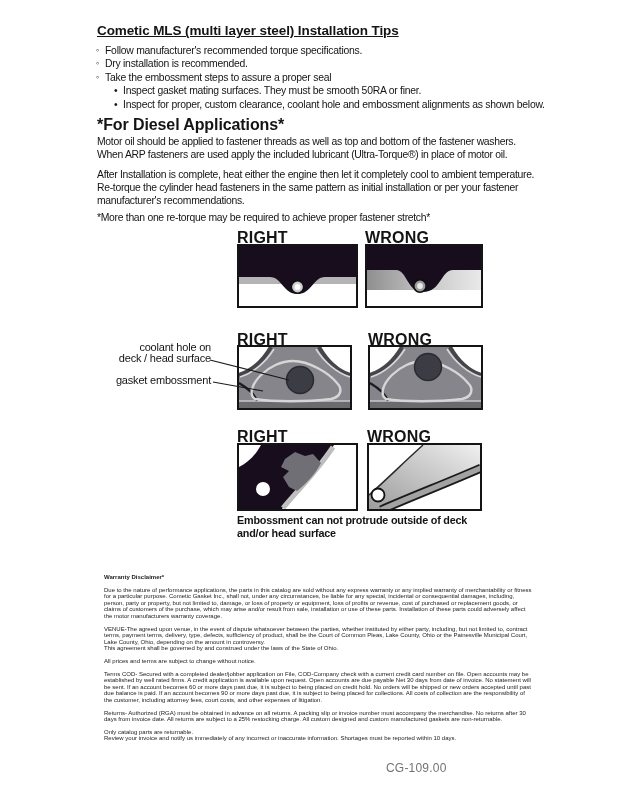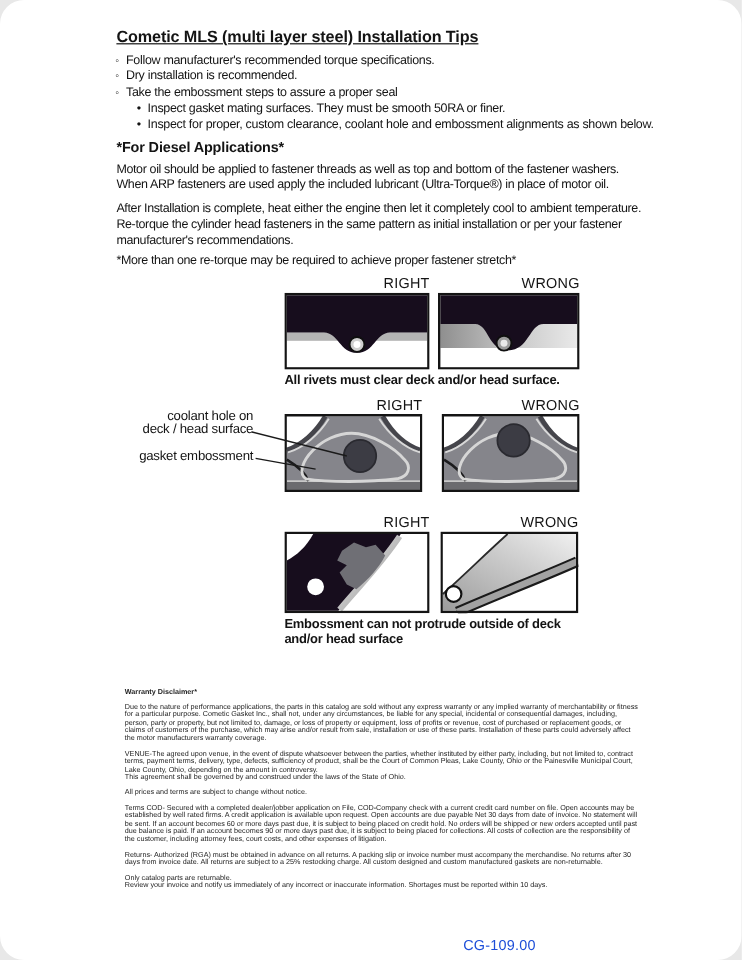--- a/index.html
+++ b/index.html
@@ -1,34 +1,34 @@
 <!DOCTYPE html>
 <html><head>
 <meta charset="utf-8">
 <style>
   html,body{margin:0;padding:0;background:#e8e8e8;}
   .page{position:relative;width:618px;height:800px;background:#ffffff;margin:0 auto;
-        font-family:"Liberation Sans",sans-serif;color:#141414;overflow:hidden;border-radius:20px;}
+        font-family:"Liberation Sans",sans-serif;color:#141414;overflow:hidden;}
   .abs{position:absolute;}
   .title{font-size:13.5px;font-weight:700;letter-spacing:-0.1px;text-decoration:underline;}
   .bullets{font-size:10.4px;letter-spacing:-0.25px;}
   .b-row{display:flex;line-height:13.4px;}
   .b-mark{width:9px;flex:0 0 9px;text-align:left;}
   .b-mark.lvl1{font-size:9px;line-height:13.4px;}
   .b-sub{margin-left:18px;}
-  .h2{font-size:12px;font-weight:700;letter-spacing:-0.1px;text-align:right;}
+  .h2{font-size:16px;font-weight:700;letter-spacing:-0.1px;text-align:right;}
   .body-p{font-size:10.4px;line-height:13.2px;letter-spacing:-0.3px;width:440px;}
-  .dg-label{font-size:12px;font-weight:400;text-align:right;letter-spacing:0.2px;}
+  .dg-label{font-size:16px;font-weight:700;text-align:left;letter-spacing:0.2px;}
   .dg-caption{font-size:10.8px;font-weight:700;letter-spacing:-0.2px;}
   .annot{font-size:11px;line-height:10.8px;text-align:right;white-space:pre-line;letter-spacing:-0.2px;}
   .preline{white-space:pre-line;}
   .disc{width:430px;font-size:6px;line-height:6.6px;color:#1c1c1c;letter-spacing:0;}
   .disc-h{font-weight:700;margin:0 0 6px 0;}
   .disc p{margin:0 0 6px 0;}
-  .footer{font-size:12px;letter-spacing:0.2px;color:#1d4ed8;margin-top:20px;}
+  .footer{font-size:12px;letter-spacing:0.2px;color:#737373;}
   svg{display:block;}
 </style>
 </head>
 <body>
 
 <div class="page">
 
   <div class="abs title" style="left:97px;top:23px;">Cometic MLS (multi layer steel) Installation Tips</div>
 
   <div class="abs bullets" style="left:96px;top:44px;width:450px;">
@@ -81,21 +81,20 @@
     </defs>
     <rect x="0" y="0" width="118" height="64" fill="#ffffff"></rect>
     <rect x="2" y="26" width="114" height="20" fill="url(#g1)"></rect>
     <rect x="2" y="46" width="114" height="16" fill="#ffffff"></rect>
     <path d="M2,2 H116 V26 H88 C76,26 76,48 58,48 C42,48 42,26 31,26 H2 Z" fill="#170d1d"></path>
     <circle cx="55" cy="42" r="6.2" fill="#9c9c9c" stroke="#0f0f0f" stroke-width="1.6"></circle>
     <circle cx="55" cy="42" r="2.9" fill="#e9e9e9"></circle>
     <rect x="1" y="1" width="116" height="62" fill="none" stroke="#141414" stroke-width="2"></rect>
   </svg>
 
-  <div class="abs dg-caption" style="left:237px;top:311px;">All rivets must clear deck and/or head surface.</div>
 
   <div class="abs dg-label" style="left:237px;top:331px;width:115px;">RIGHT</div>
   <div class="abs dg-label" style="left:368px;top:331px;width:115px;">WRONG</div>
 
   <div class="abs annot" style="left:101px;top:342px;width:110px;">coolant hole on
 deck / head surface</div>
   <div class="abs annot" style="left:101px;top:375px;width:110px;">gasket embossment</div>
 
   <svg class="abs" style="left:237px;top:345px;" width="115" height="65" viewBox="0 0 115 65">
     <rect x="0" y="0" width="115" height="65" fill="#ffffff"></rect>

